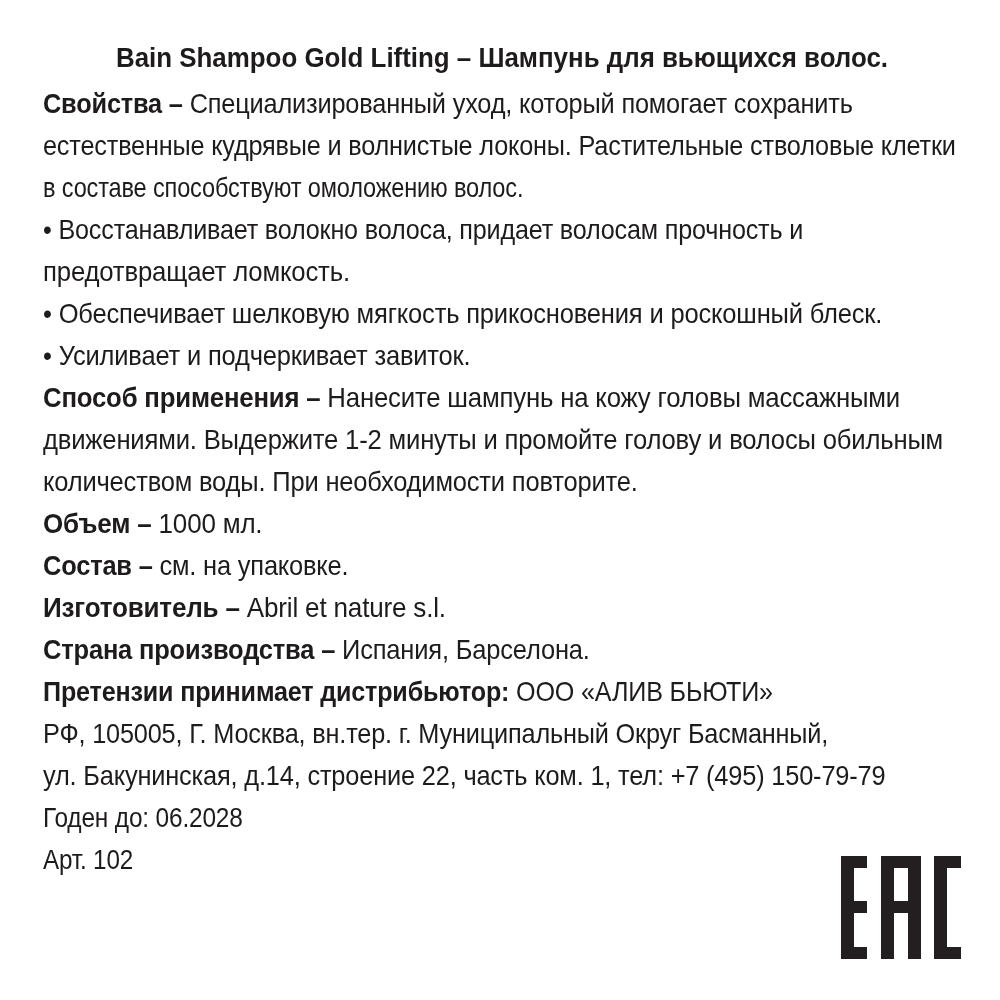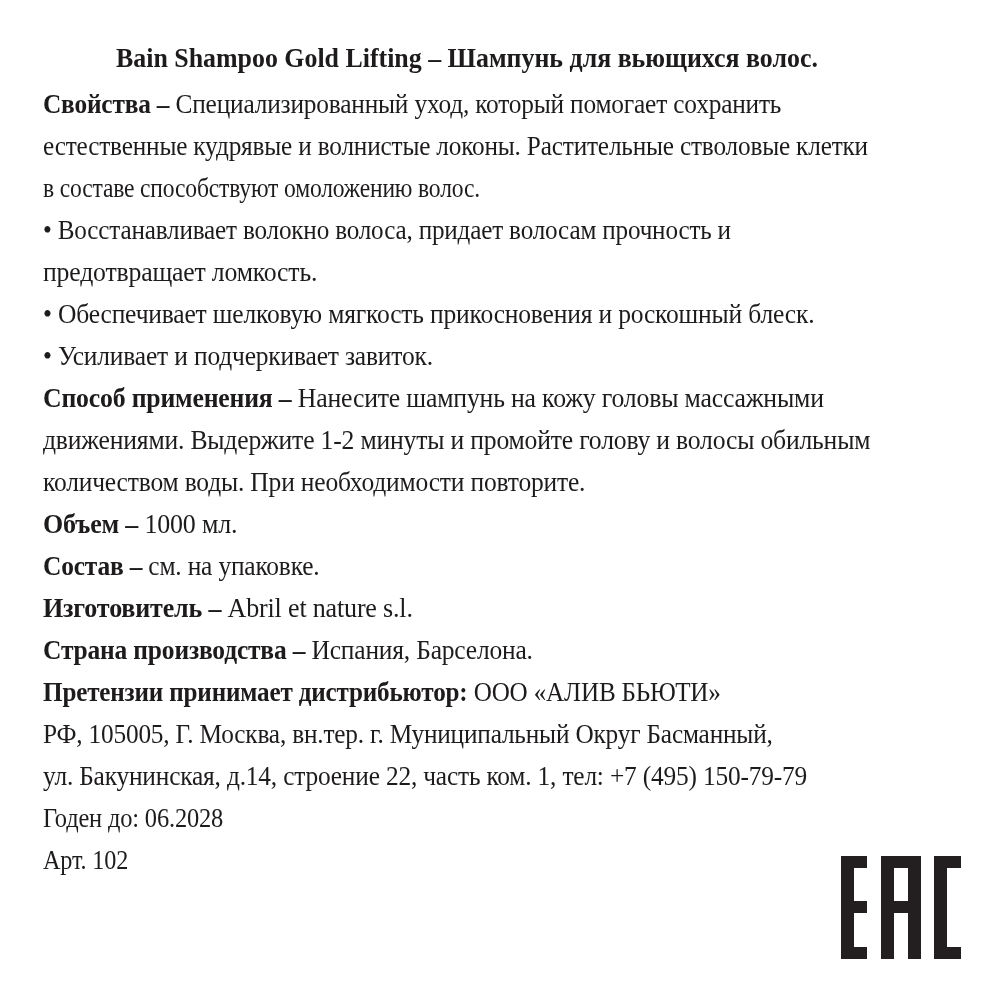--- a/index.html
+++ b/index.html
@@ -11,21 +11,21 @@
       width: 1000px;
       height: 1000px;
       position: relative;
       overflow: hidden;
       color: #1e1b1c;
       font-family: "Liberation Sans", "DejaVu Sans", sans-serif;
     }
     .label-sheet {
       position: absolute;
       left: 0; top: 0;
-      width: 919px; height: 1000px; font-family: Liberation Serif, serif;
+      width: 919px; height: 1000px;
     }
     .line {
       position: absolute;
       left: 43px;
       height: 40px;
       line-height: 40px;
       font-size: 28px;
       white-space: nowrap;
       transform-origin: 0 50%;
       letter-spacing: -0.2px;

